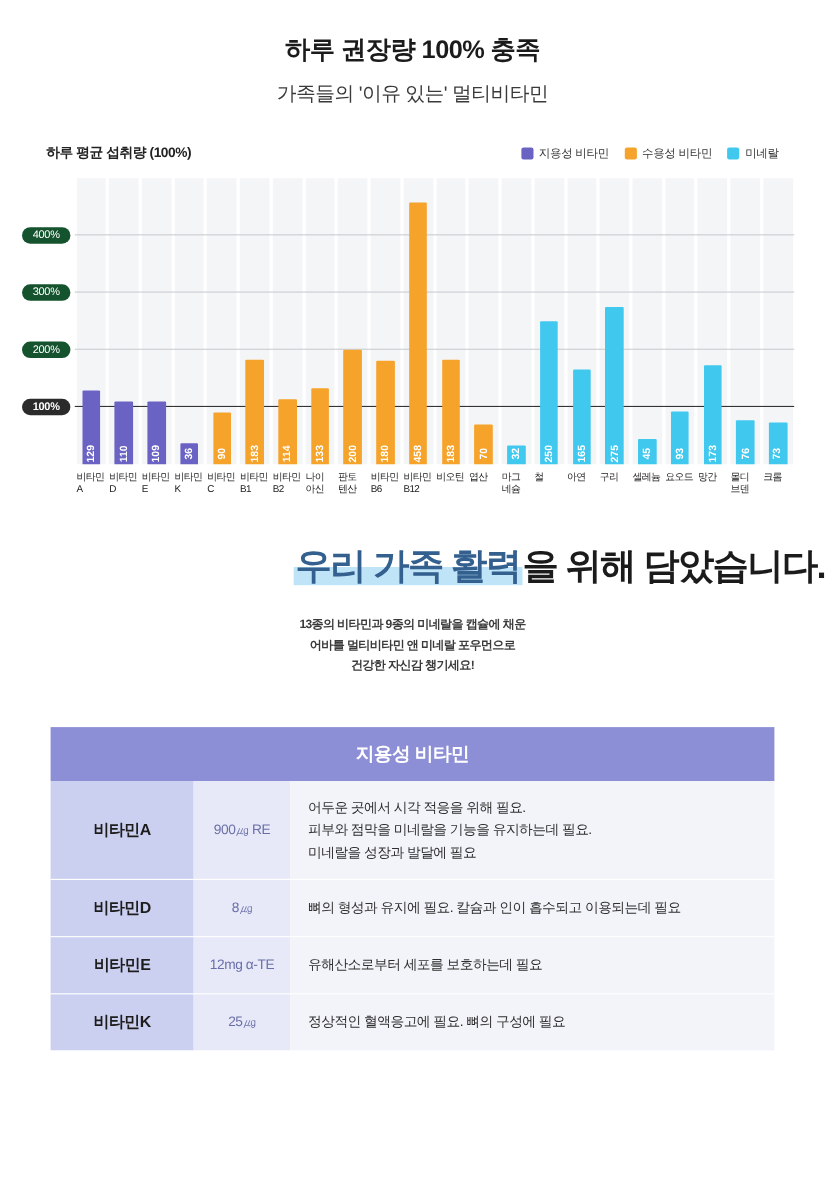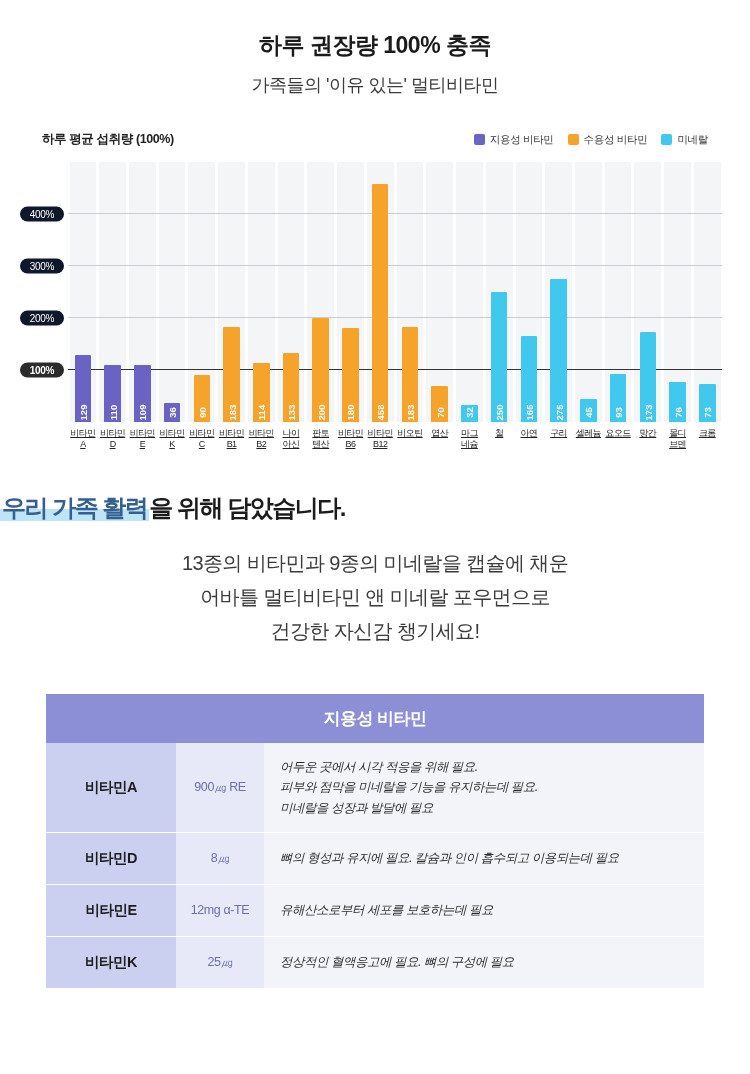--- a/index.html
+++ b/index.html
@@ -79,21 +79,21 @@
   }
   .gridline.base { border-top: 1.5px solid #333; }
   .ylabel {
     position: absolute;
     left: -48px;
     transform: translateY(-50%);
     width: 44px;
     text-align: center;
     font-size: 10px;
     color: #fff;
-    background: #0f172a;
+    background: #14532d;
     border-radius: 9px;
     padding: 2px 0;
     letter-spacing: -0.3px;
   }
   .ylabel.base { background: #2b2b2b; font-weight: bold; }
 
   .bars {
     position: relative;
     z-index: 2;
     display: flex;
@@ -128,51 +128,50 @@
     letter-spacing: 0px;
   }
   .xlabels {
     display: flex;
     margin-top: 6px;
     width: 100%;
   }
   .xlabel {
     flex: 1 1 0;
     margin: 0 1.5px;
-    text-align: center;
     font-size: 9px;
     line-height: 1.18;
     color: #222;
     letter-spacing: -0.6px;
     word-break: keep-all;
-    text-decoration: underline;
   }
 
   
   .slogan {
     margin-top: 30px;
-    text-align: left;
-    font-size: 24px;
+    text-align: right;
+    font-size: 33px;
     font-weight: bold;
     letter-spacing: -1.5px;
     color: #1b1b1b;
   }
   .slogan .hl {
     color: #33608f;
     background: linear-gradient(to top, #bfe4f7 45%, transparent 45%);
     padding: 0 2px;
   }
 
   .desc {
     margin-top: 22px;
     text-align: center;
-    font-size: 20px;
+    font-size: 11px;
     line-height: 1.7;
     color: #3b3b3b;
     letter-spacing: -0.6px;
+    font-weight: bold;
   }
 
   
   .table-wrap { margin: 46px 46px 30px 46px; }
   .table-head {
     background: #8d8fd6;
     color: #fff;
     text-align: center;
     font-size: 17px;
     font-weight: bold;
@@ -208,21 +207,21 @@
     padding: 16px 2px;
   }
   td.c-desc {
     background: #f3f4f9;
     font-size: 12.5px;
     color: #2e2e2e;
     line-height: 1.62;
     letter-spacing: -0.5px;
     padding: 14px 16px;
   }
-  td.c-desc div { white-space: nowrap; font-style: italic; }
+  td.c-desc div { white-space: nowrap; }
 </style>
 </head>
 <body>
 
 <div class="page">
 
   <div class="header">
     <h1>하루 권장량 100% 충족</h1>
     <h2>가족들의 '이유 있는' 멀티비타민</h2>
   </div>

